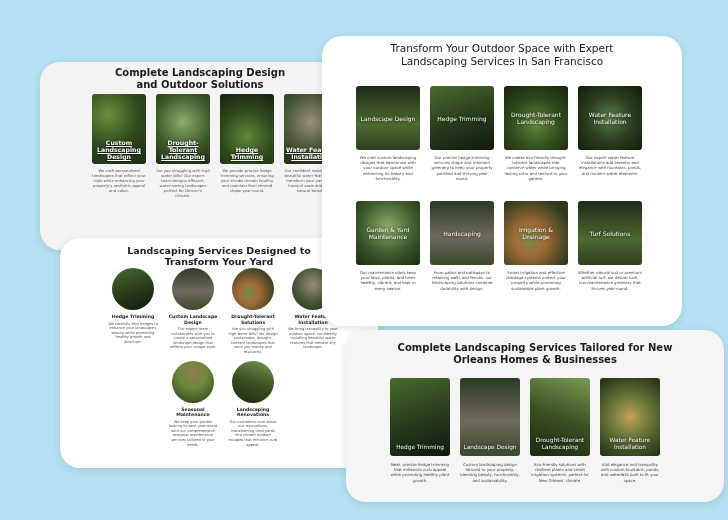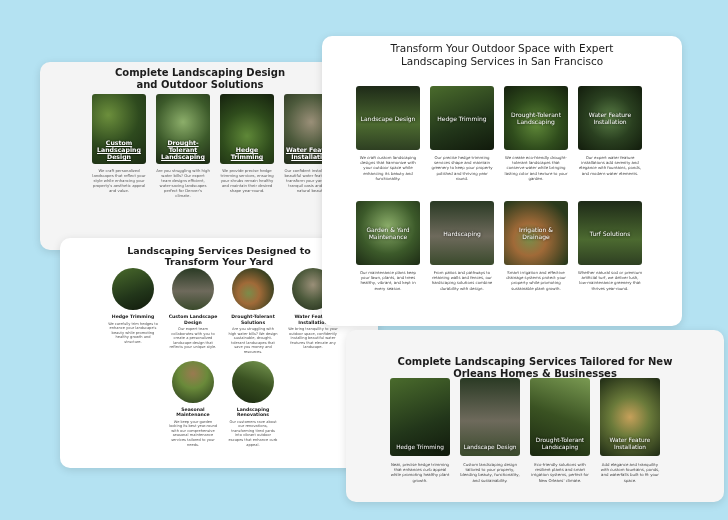--- a/index.html
+++ b/index.html
@@ -1,28 +1,28 @@
 <!DOCTYPE html>
 <html><head>
 <meta charset="utf-8">
 <style>
   * { box-sizing: border-box; margin: 0; padding: 0; }
   html, body { width: 728px; height: 520px; overflow: hidden; }
   body { background: #b4e2f2; font-family: "DejaVu Sans", sans-serif; position: relative; }
-  .panel { position: absolute; background: #ffffff; border-radius: 10px; box-shadow: 0 2px 8px rgba(0,0,0,0.12); overflow: hidden; }
+  .panel { position: absolute; background: #ffffff; border-radius: 20px; box-shadow: 0 2px 8px rgba(0,0,0,0.12); overflow: hidden; }
   .panel-a { left: 40px; top: 62px; width: 320px; height: 188px; background: #f4f4f4; z-index: 1; }
   .panel-b { left: 60px; top: 238px; width: 318px; height: 230px; z-index: 2; }
   .panel-c { left: 322px; top: 36px; width: 360px; height: 290px; z-index: 3; }
   .panel-d { left: 346px; top: 330px; width: 378px; height: 172px; background: #f5f5f5; z-index: 4; }
 
   .ptitle { text-align: center; font-weight: bold; color: #1c1c1c; }
   .panel-a .ptitle { font-size: 10px; line-height: 12px; margin-top: 5px; }
   .panel-b .ptitle { font-size: 9.5px; line-height: 11px; margin-top: 7px; }
   .panel-c .ptitle { font-size: 10.5px; line-height: 13px; margin-top: 6px; font-weight: normal; padding: 0 60px; }
-  .panel-d .ptitle { font-size: 10px; line-height: 12px; margin-top: 26px; padding: 0 50px; }
+  .panel-d .ptitle { font-size: 10px; line-height: 12px; margin-top: 12px; padding: 0 50px; }
 
   
   .a-grid { position: absolute; left: 52px; top: 32px; display: flex; gap: 10px; }
   .a-card { width: 54px; }
   .a-img { width: 54px; height: 70px; border-radius: 3px; position: relative; overflow: hidden; }
   .a-img .lbl { position: absolute; bottom: 4px; left: 0; right: 0; text-align: center; color: #fff; font-size: 6.2px; font-weight: bold; text-decoration: underline; line-height: 7px; text-shadow: 0 0 2px #000; }
   .a-desc { font-size: 3.8px; line-height: 5px; color: #555; text-align: center; margin-top: 4px; }
 
   
   .b-grid { position: absolute; left: 48px; top: 30px; width: 240px; display: flex; flex-wrap: wrap; column-gap: 10px; row-gap: 6px; }

